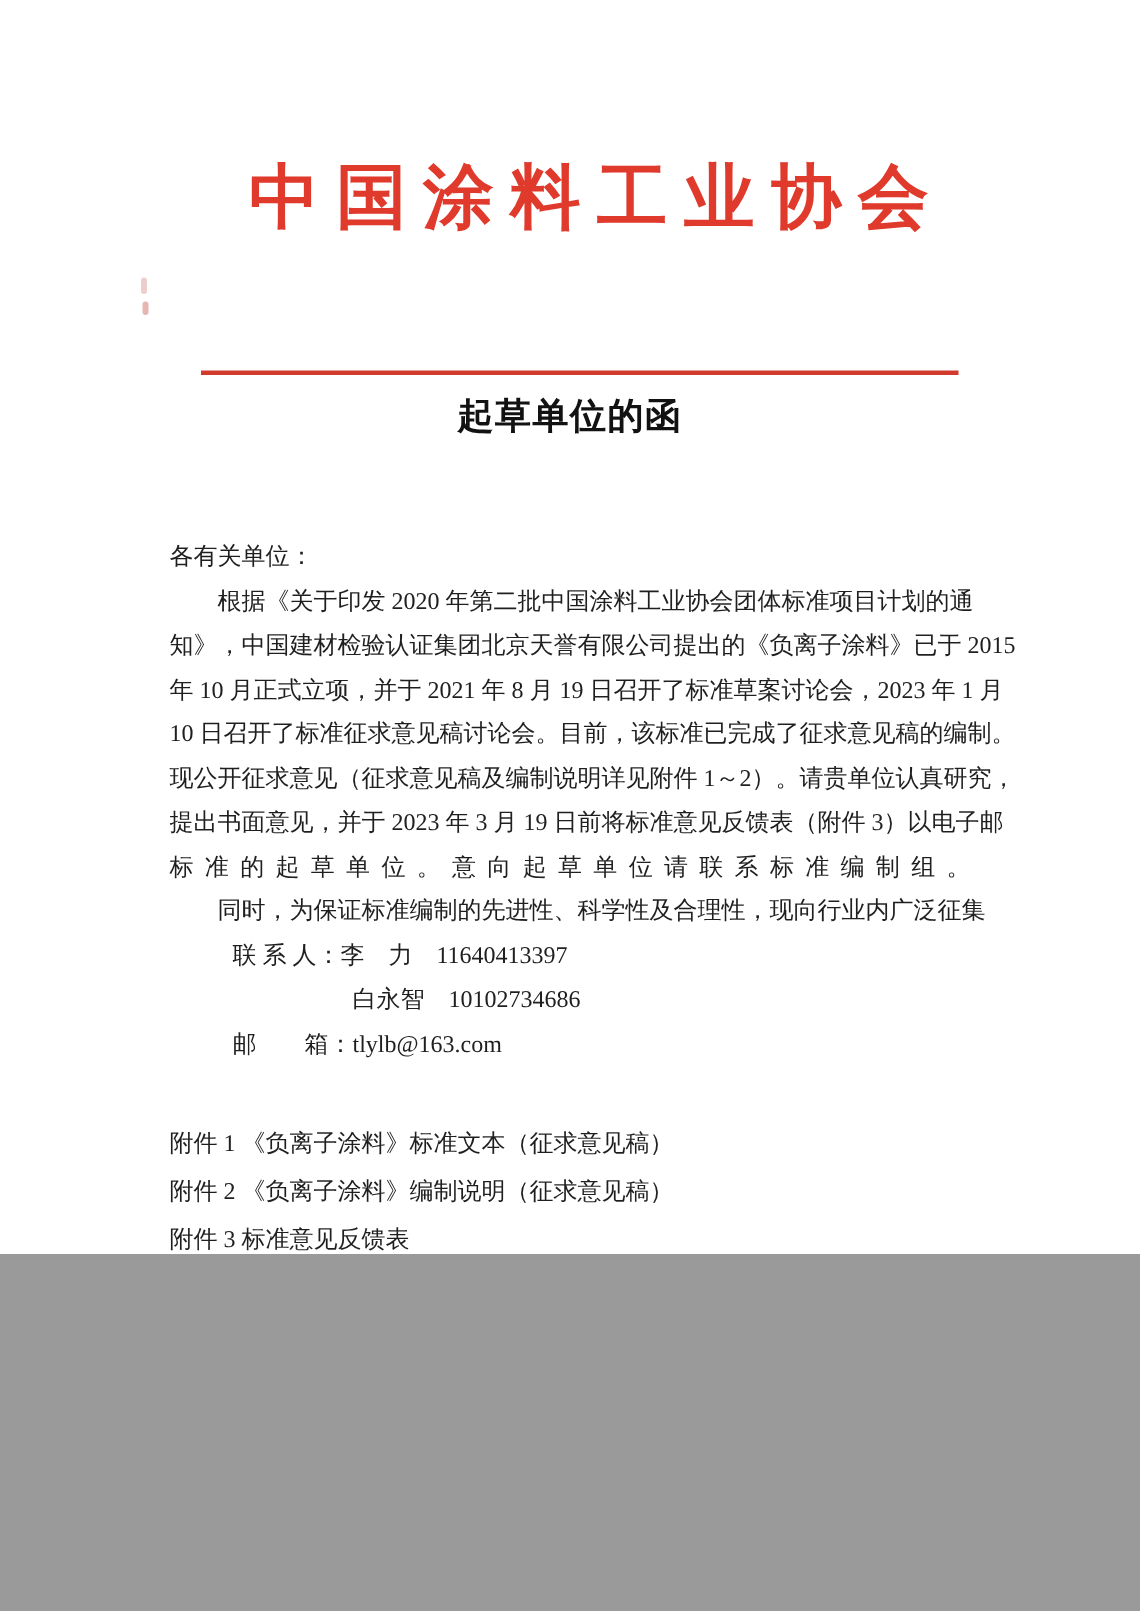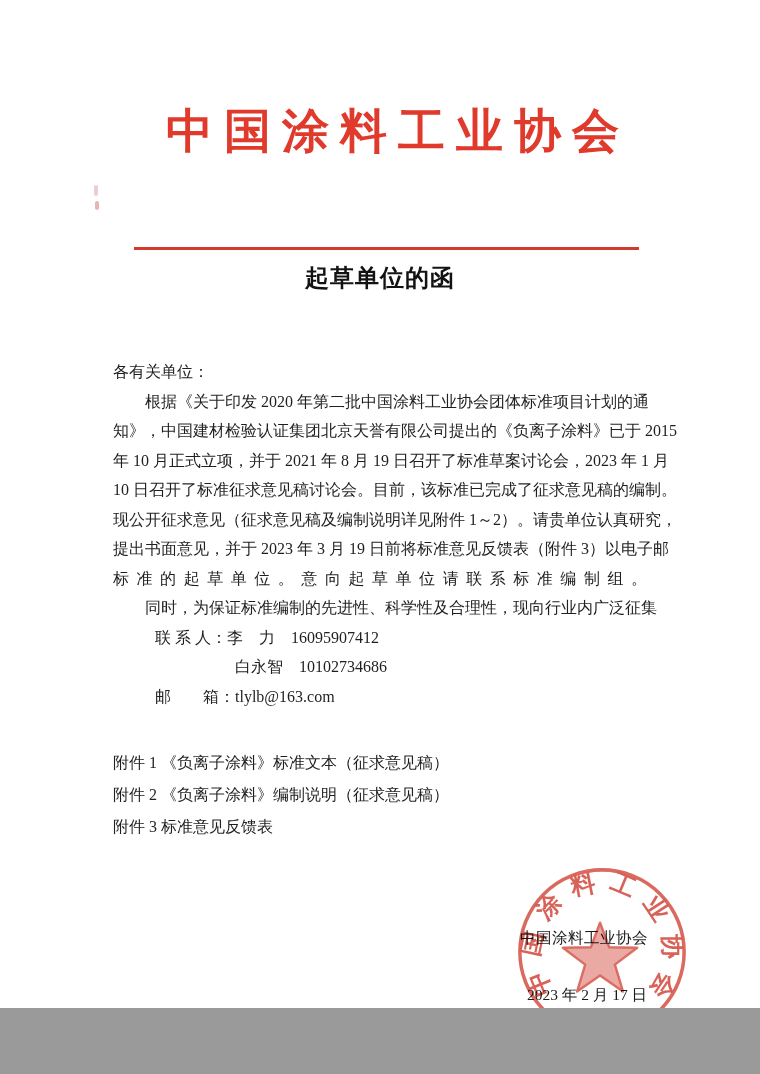--- a/index.html
+++ b/index.html
@@ -6,21 +6,21 @@
     --header-red:#e03a2c;
     --line-red:#d23a2e;
     --seal-red:#d5564b;
     --ink:#1f1f1f;
     --title-ink:#121212;
     --paper:#ffffff;
   }
   html,body{margin:0;padding:0;background:#9a9a9a;}
   .page{
     position:relative;
-    width:760px;height:1008px;
+    width:760px;height:836px;
     margin:0 auto;
     background:var(--paper);
     overflow:hidden;
     font-family:"Liberation Serif","DejaVu Serif",serif;
     color:var(--ink);
   }
   
   .masthead{
     position:absolute;top:100px;left:166px;
     font-size:47px;font-weight:700;
@@ -103,21 +103,21 @@
         <div class="tline">年 10 月正式立项，并于 2021 年 8 月 19 日召开了标准草案讨论会，2023 年 1 月</div>
         <div class="tline">10 日召开了标准征求意见稿讨论会。目前，该标准已完成了征求意见稿的编制。</div>
         <div class="tline">现公开征求意见（征求意见稿及编制说明详见附件 1～2）。请贵单位认真研究，</div>
         <div class="tline">提出书面意见，并于 2023 年 3 月 19 日前将标准意见反馈表（附件 3）以电子邮</div>
       </div>
     <div class="para">
         <div class="tline">标准的起草单位。意向起草单位请联系标准编制组。</div>
         <div class="tline">　　同时，为保证标准编制的先进性、科学性及合理性，现向行业内广泛征集</div>
       </div>
     <div class="contacts">
-      <div class="contact-line l1">联 系 人：李　力　16095907412</div>
+      <div class="contact-line l1">联 系 人：李　力　11640413397</div>
       <div class="contact-line l2">白永智　10102734686</div>
       <div class="contact-line l3">邮　　箱：tlylb@163.com</div>
     </div>
     <div class="attachments">
         <div class="tline">附件 1 《负离子涂料》标准文本（征求意见稿）</div>
         <div class="tline">附件 2 《负离子涂料》编制说明（征求意见稿）</div>
         <div class="tline">附件 3 标准意见反馈表</div>
       </div>
   </div>
 

